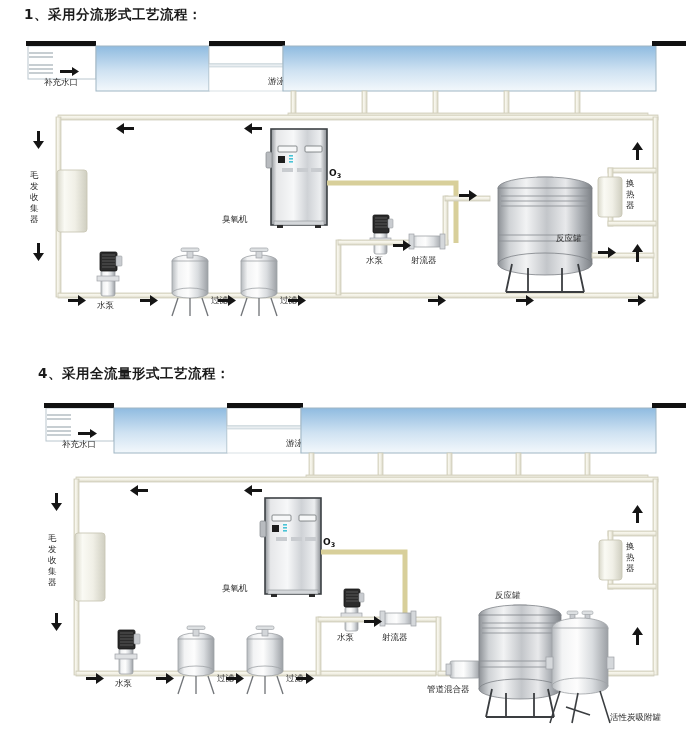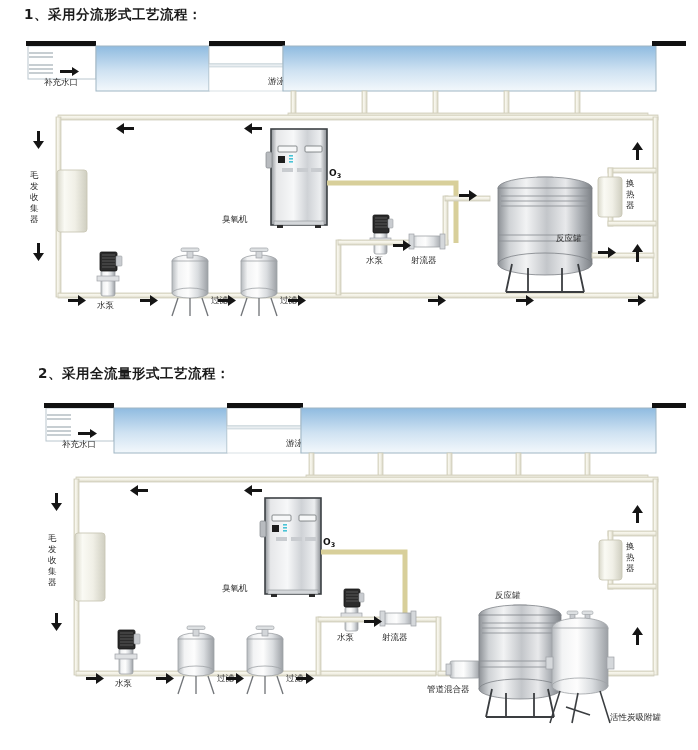--- a/index.html
+++ b/index.html
@@ -293,21 +293,21 @@
       <path d="M459,194 L469,194 L469,190 L477,195.5 L469,201 L469,197 L459,197 Z"></path>
       <path d="M598,251 L608,251 L608,247 L616,252.5 L608,258 L608,254 L598,254 Z"></path>
 
       <path d="M636,160 L636,150 L632,150 L637.5,142 L643,150 L639,150 L639,160 Z"></path>
       <path d="M636,262 L636,252 L632,252 L637.5,244 L643,252 L639,252 L639,262 Z"></path>
     </g>
   </svg>
 </div>
 
 <div class="diagram" id="diagram-2">
-  <div class="title" style="left:38px;top:10px;">2、采用全流量形式工艺流程：</div>
+  <div class="title" style="left:38px;top:10px;">4、采用全流量形式工艺流程：</div>
 
   <svg width="698" height="395" viewBox="0 0 698 395">
 
     <g>
       <rect x="46" y="53" width="68" height="33" fill="#ffffff" stroke="#b9c6ce" stroke-width="1"></rect>
       <rect x="44" y="48" width="70" height="5" fill="#111111"></rect>
       <g stroke="#9aa7ad" stroke-width="1.1">
         <line x1="47" y1="60" x2="71" y2="60"></line>
         <line x1="47" y1="64" x2="71" y2="64"></line>
         <line x1="47" y1="72" x2="71" y2="72"></line>

